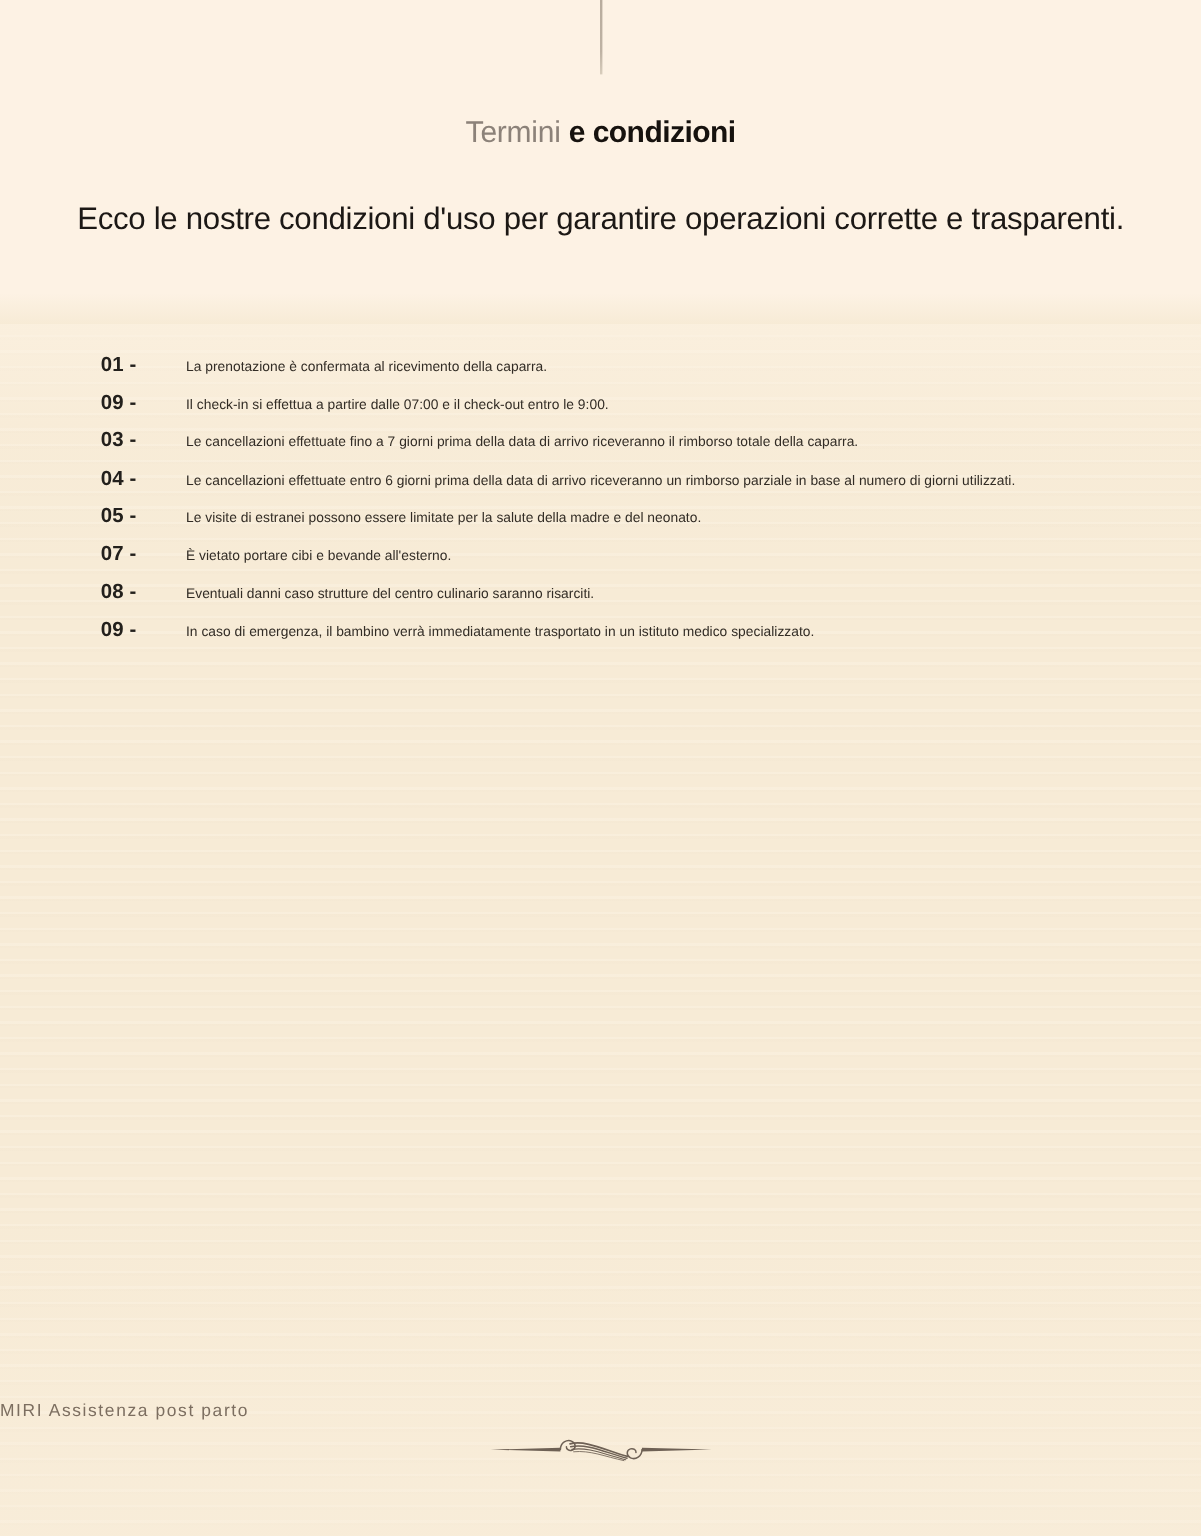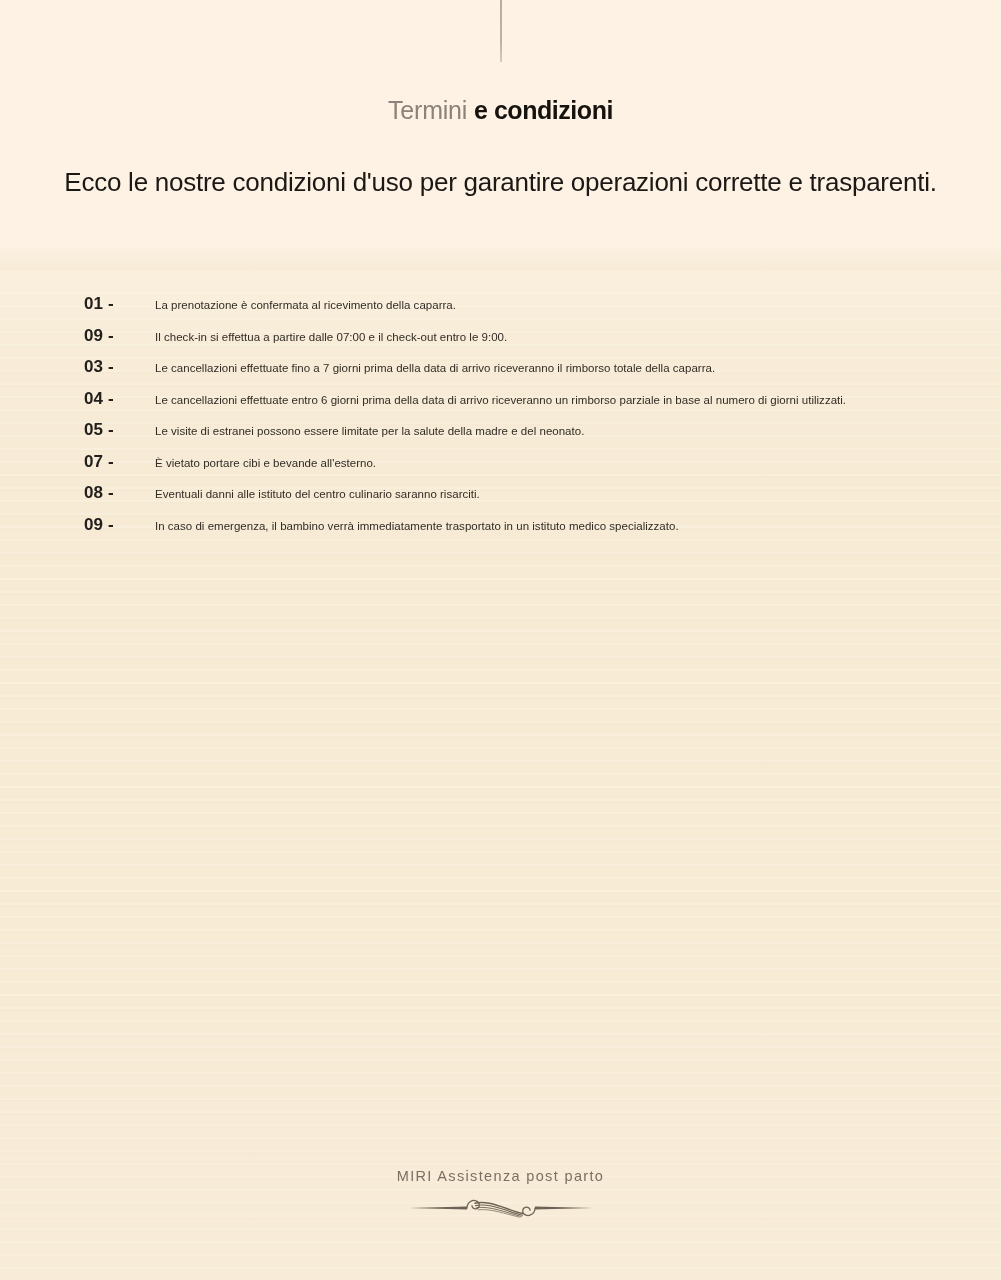--- a/index.html
+++ b/index.html
@@ -157,21 +157,20 @@
     line-height: 16px;
     margin-left: 44px;
   }
 
   
   .footer {
     position: absolute;
     left: 0;
     top: 1168px;
     width: 1001px;
-    text-align: center;
   }
   .brand {
     font-size: 14.5px;
     font-weight: 500;
     color: #7C6E60;
     letter-spacing: 1.35px;
     white-space: nowrap;
   }
   .flourish {
     margin-top: 11px;
@@ -233,21 +232,21 @@
     </div>
 
 
     <div class="term-row">
       <span class="term-num">07 -</span>
       <span class="term-text">È vietato portare cibi e bevande all'esterno.</span>
     </div>
 
     <div class="term-row">
       <span class="term-num">08 -</span>
-      <span class="term-text">Eventuali danni alle istituto del centro culinario saranno risarciti.</span>
+      <span class="term-text">Eventuali danni caso strutture del centro culinario saranno risarciti.</span>
     </div>
 
     <div class="term-row gap-after">
       <span class="term-num">09 -</span>
       <span class="term-text">In caso di emergenza, il bambino verrà immediatamente trasportato in un istituto medico specializzato.</span>
     </div>
 
 
   </div>
 

